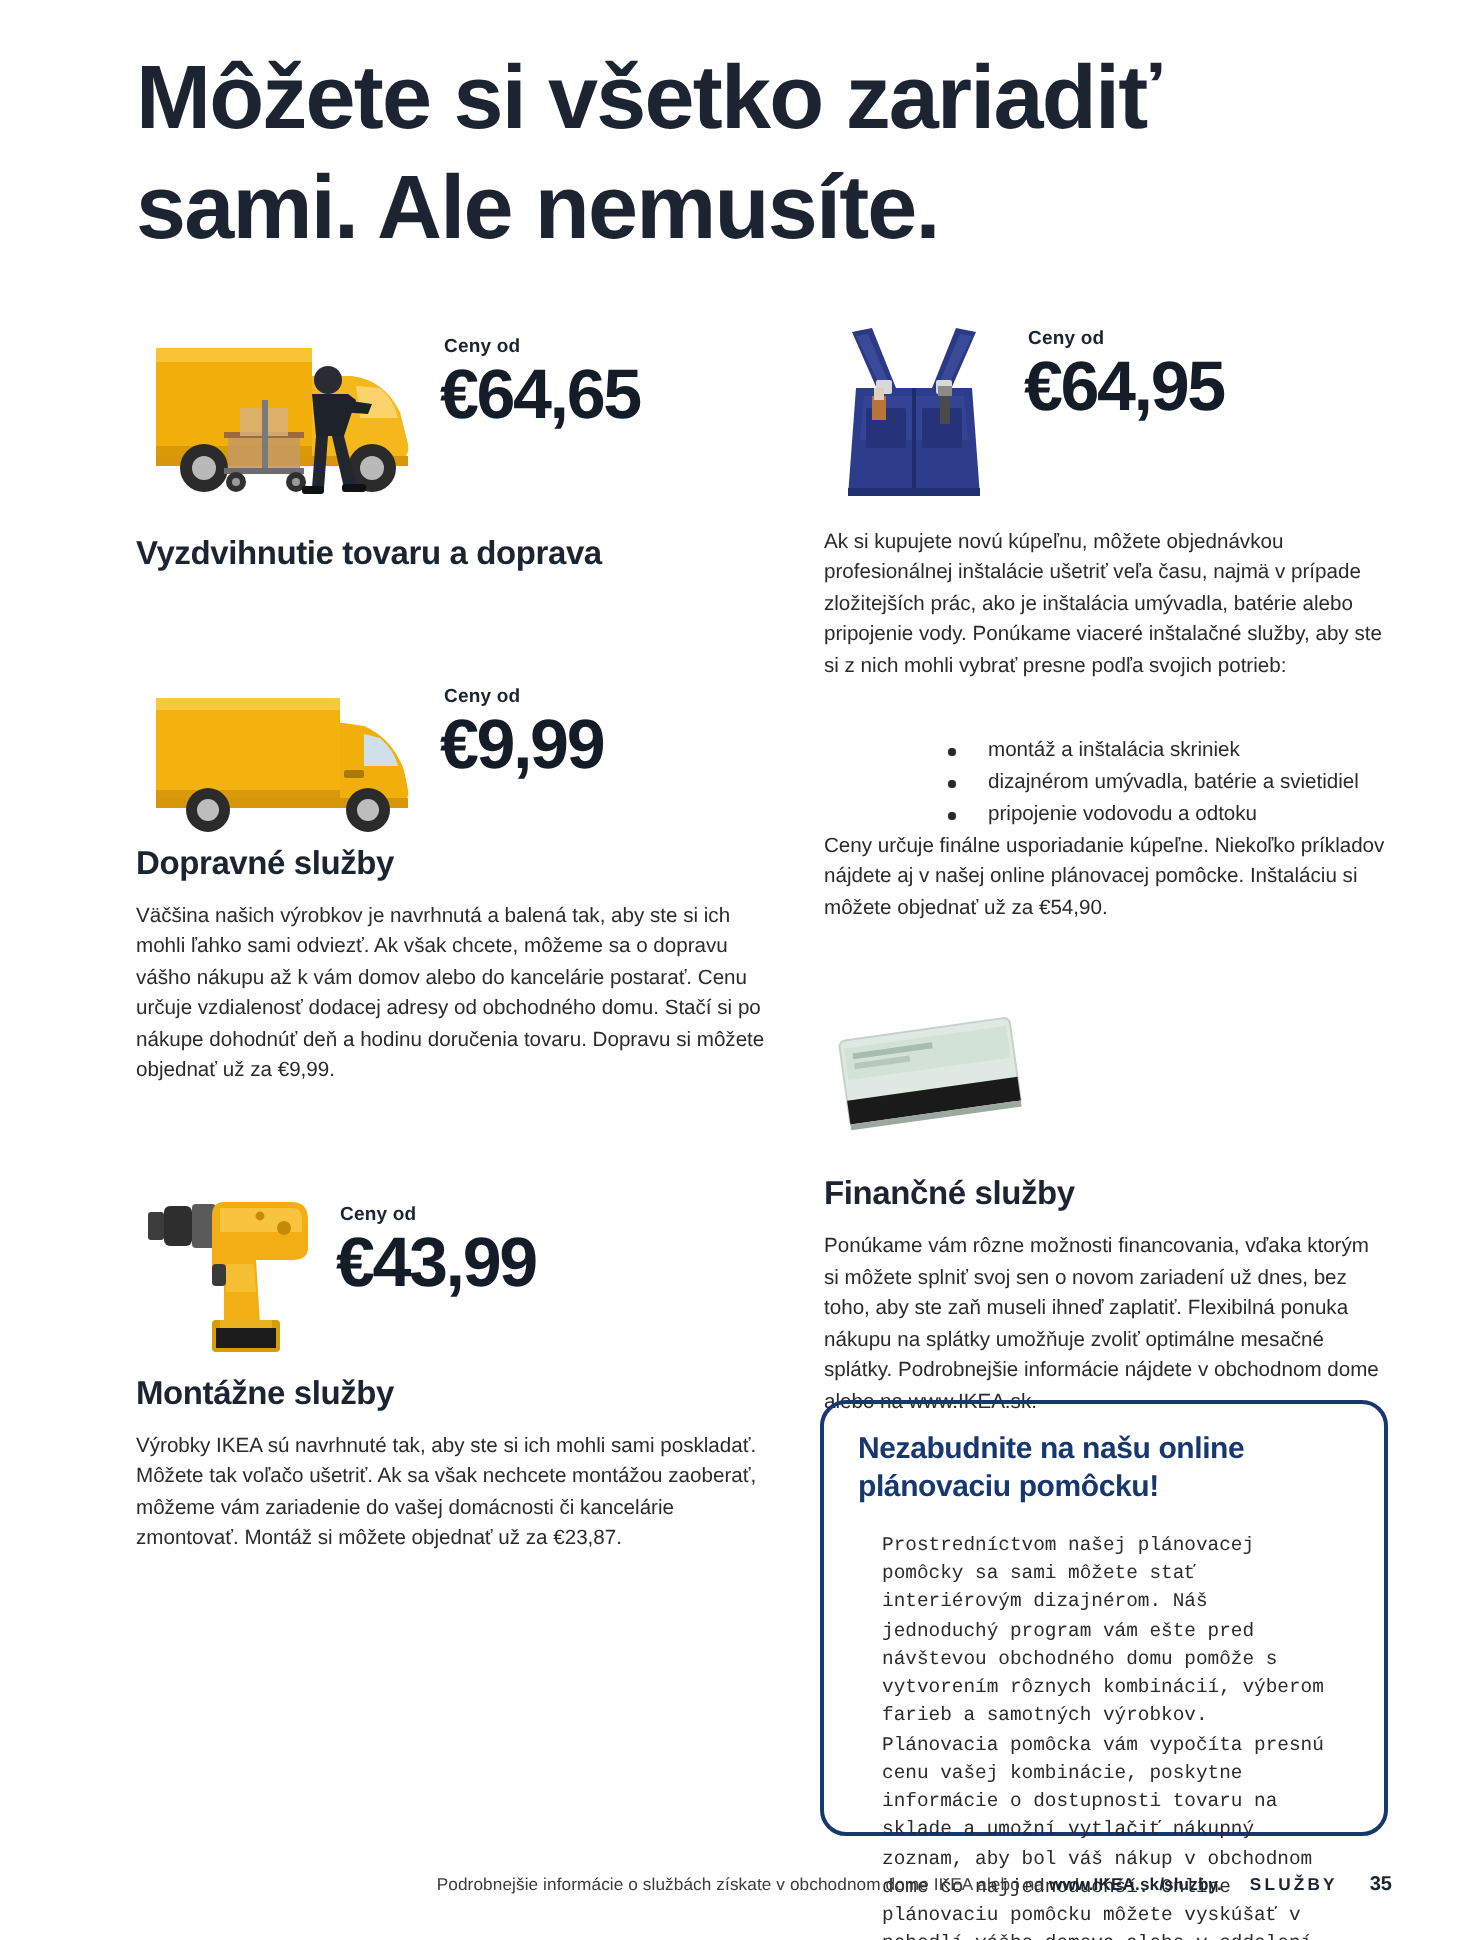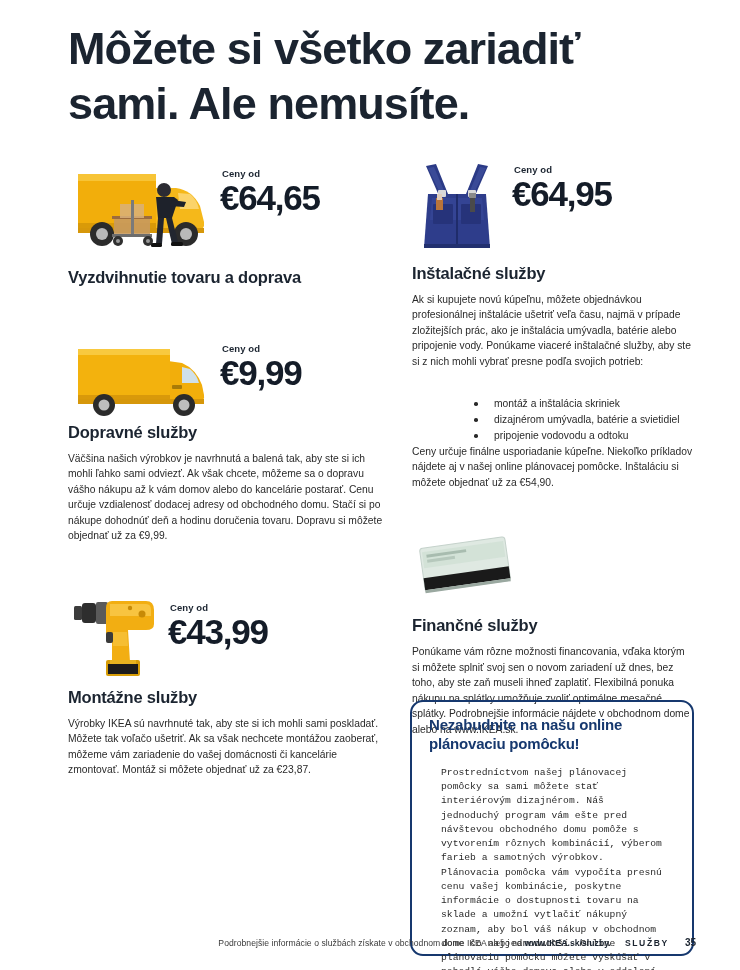--- a/index.html
+++ b/index.html
@@ -105,21 +105,21 @@
   .drill { position: absolute; left: 4px; top: 0; width: 104px; height: 88px; }
   
   .overalls { position: absolute; left: 2px; top: 0; width: 86px; height: 92px; }
   
   .card { position: absolute; left: 0; top: 0; width: 112px; height: 72px; }
 
   
   .callout {
     position: absolute;
     left: 410px; top: 700px;
-    width: 284px; height: 256px;
+    width: 284px; height: 218px;
     border: 2.2px solid #16386e;
     border-radius: 13px;
     padding: 14px 17px 10px 17px;
   }
   .callout-title {
     font-size: 15px;
     font-weight: bold;
     color: #16386e;
     line-height: 1.26;
     margin: 0 0 9px 0;
@@ -298,21 +298,20 @@
         <rect x="56" y="36" width="5" height="16" fill="#4a4a4a"></rect>
         <rect x="55" y="33" width="7" height="5" fill="#8a8a8a"></rect>
 
         <rect x="10" y="84" width="66" height="4" fill="#22306f"></rect>
       </svg>
       <div class="price-block" style="left:100px; top:4px;">
         <div class="price-label">Ceny od</div>
         <div class="price-value">€64,95</div>
       </div>
     </div>
-    <h2 class="svc-title">Inštalačné služby</h2>
     <p class="svc-body">Ak si kupujete novú kúpeľnu, môžete objednávkou profesionálnej inštalácie ušetriť veľa času, najmä v prípade zložitejších prác, ako je inštalácia umývadla, batérie alebo pripojenie vody. Ponúkame viaceré inštalačné služby, aby ste si z nich mohli vybrať presne podľa svojich potrieb:</p>
     <ul class="bullets">
       <li>montáž a inštalácia skriniek</li>
       <li>dizajnérom umývadla, batérie a svietidiel</li>
       <li>pripojenie vodovodu a odtoku</li>
     </ul>
     <p class="svc-body">Ceny určuje finálne usporiadanie kúpeľne. Niekoľko príkladov nájdete aj v našej online plánovacej pomôcke. Inštaláciu si môžete objednať už za €54,90.</p>
   </div>
 
   <div class="service" style="margin-top:38px;">

